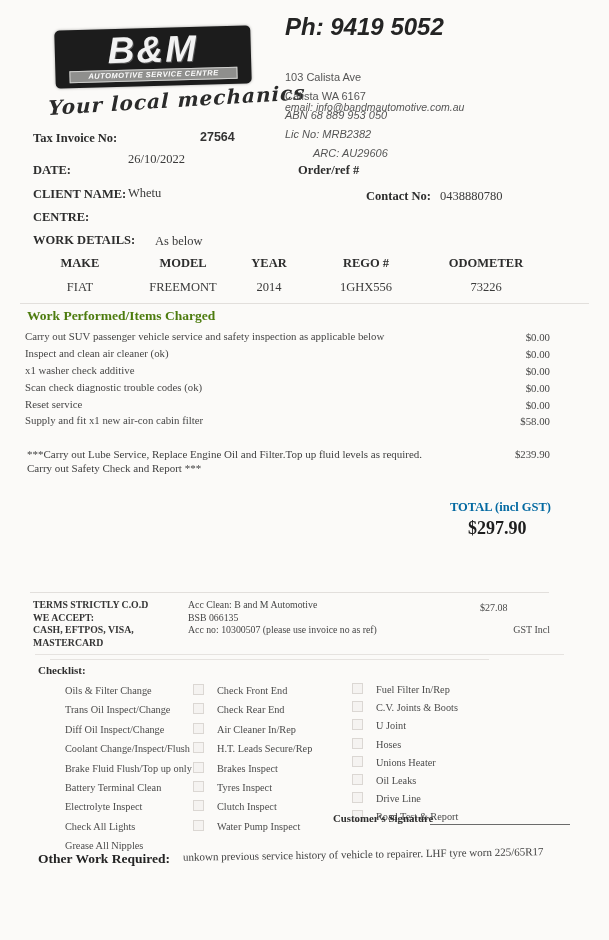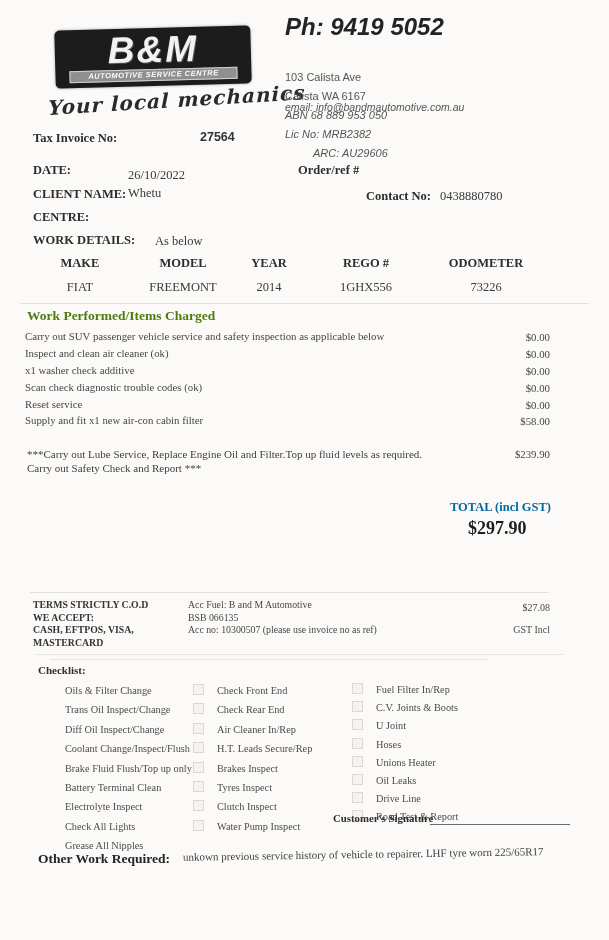--- a/index.html
+++ b/index.html
@@ -30,21 +30,21 @@
   
   .work-title{left:27px;top:308px;font-weight:bold;font-size:13.5px;color:#4d7c0f;}
   .witem{position:absolute;left:25px;font-size:10.8px;color:#474747;}
   .wamt{position:absolute;left:480px;width:70px;text-align:right;font-size:10.8px;color:#474747;}
   .note{font-size:11px;color:#3f3f3f;line-height:14px;}
   .total-lbl{left:450px;top:500px;font-weight:bold;font-size:12.5px;color:#0369a1;}
   .total-amt{left:468px;top:518px;font-weight:bold;font-size:18px;color:#1e1e1e;}
   
   .terms-left{left:33px;top:599px;font-weight:bold;font-size:9.8px;line-height:12.5px;color:#343434;}
   .terms-mid{left:188px;top:599px;font-size:9.8px;line-height:12.5px;color:#454545;}
-  .terms-gst1{left:480px;top:602px;width:70px;text-align:right;font-size:10px;color:#4a4a4a;}
+  .terms-gst1{left:480px;top:602px;width:70px;text-align:left;font-size:10px;color:#4a4a4a;}
   .terms-gst2{left:480px;top:624px;width:70px;text-align:right;font-size:10px;color:#4a4a4a;}
   
   .cl-title{left:38px;top:664px;font-weight:bold;font-size:11px;color:#2f2f2f;}
   .cl-col{position:absolute;top:681px;font-size:10.3px;color:#4c4c4c;}
   .cl-col div{height:19.4px;line-height:19.4px;white-space:nowrap;}
   .cl-col3 div{height:18.2px;line-height:18.2px;}
   .cbx{display:inline-block;width:9px;height:9px;border:1px solid #dbd7d3;background:#f5f3f1;
        margin-right:13px;vertical-align:-1px;}
   .sig{left:333px;top:812px;font-weight:bold;font-size:10.8px;color:#2e2e2e;}
   .sig-line{left:430px;top:824px;width:140px;height:1px;background:#6b6b6b;}
@@ -69,21 +69,21 @@
   <div class="abs hsmall" style="left:285px;top:71px;">103 Calista Ave</div>
   <div class="abs hsmall" style="left:285px;top:90px;">Calista  WA  6167</div>
   <div class="abs hsmall hital" style="left:285px;top:109px;">ABN  68 889 953 050</div>
   <div class="abs hsmall hital" style="left:285px;top:128px;">Lic No: MRB2382</div>
   <div class="abs hsmall hital" style="left:285px;top:147px;margin-left:28px;">ARC: AU29606</div>
 
   <div class="abs lbl" style="left:33px;top:131px;">Tax Invoice No:</div>
   <div class="abs" style="left:200px;top:130px;font-family:'Liberation Sans',sans-serif;font-weight:bold;font-size:12.5px;color:#333;">27564</div>
 
   <div class="abs lbl" style="left:33px;top:163px;">DATE:</div>
-  <div class="abs val" style="left:128px;top:168px;text-align:center;">26/10/2022</div>
+  <div class="abs val" style="left:128px;top:152px;text-align:center;">26/10/2022</div>
   <div class="abs lbl" style="left:298px;top:163px;">Order/ref #</div>
 
   <div class="abs lbl" style="left:33px;top:187px;">CLIENT NAME:</div>
   <div class="abs val" style="left:128px;top:186px;">Whetu</div>
   <div class="abs lbl" style="left:366px;top:189px;">Contact No:</div>
   <div class="abs val" style="left:440px;top:189px;">0438880780</div>
 
   <div class="abs lbl" style="left:33px;top:210px;">CENTRE:</div>
 
   <div class="abs lbl" style="left:33px;top:233px;">WORK DETAILS:</div>
@@ -127,21 +127,21 @@
 
   <div class="hairline" style="left:30px;right:60px;top:592px;"></div>
 
   <div class="abs terms-left">
     <div>TERMS STRICTLY C.O.D</div>
     <div>WE ACCEPT:</div>
     <div>CASH, EFTPOS, VISA,</div>
     <div>MASTERCARD</div>
   </div>
   <div class="abs terms-mid">
-    <div>Acc Fuel: B and M Automotive</div>
+    <div>Acc Clean: B and M Automotive</div>
     <div>BSB  066135</div>
     <div>Acc no: 10300507  (please use invoice no as ref)</div>
   </div>
   <div class="abs terms-gst1">$27.08</div>
   <div class="abs terms-gst2">GST Incl</div>
 
   <div class="faint2" style="left:35px;right:45px;top:654px;"></div>
   <div class="faint2" style="left:50px;right:120px;top:659px;"></div>
 
   <div class="abs cl-title">Checklist:</div>

